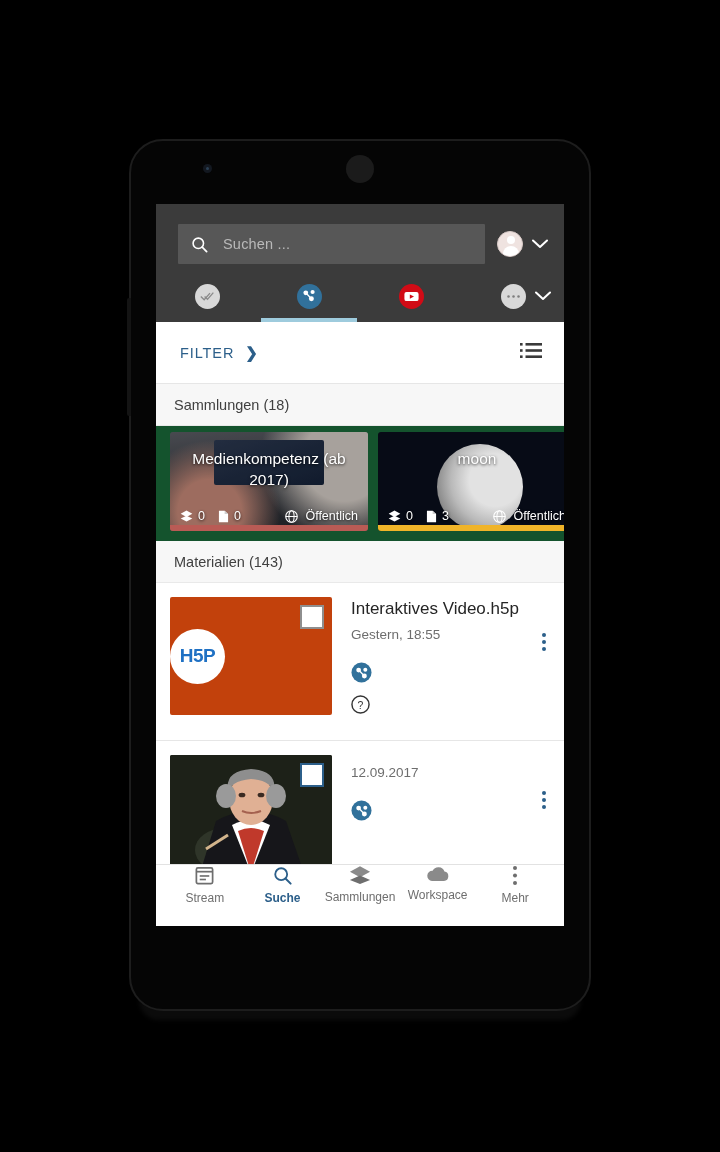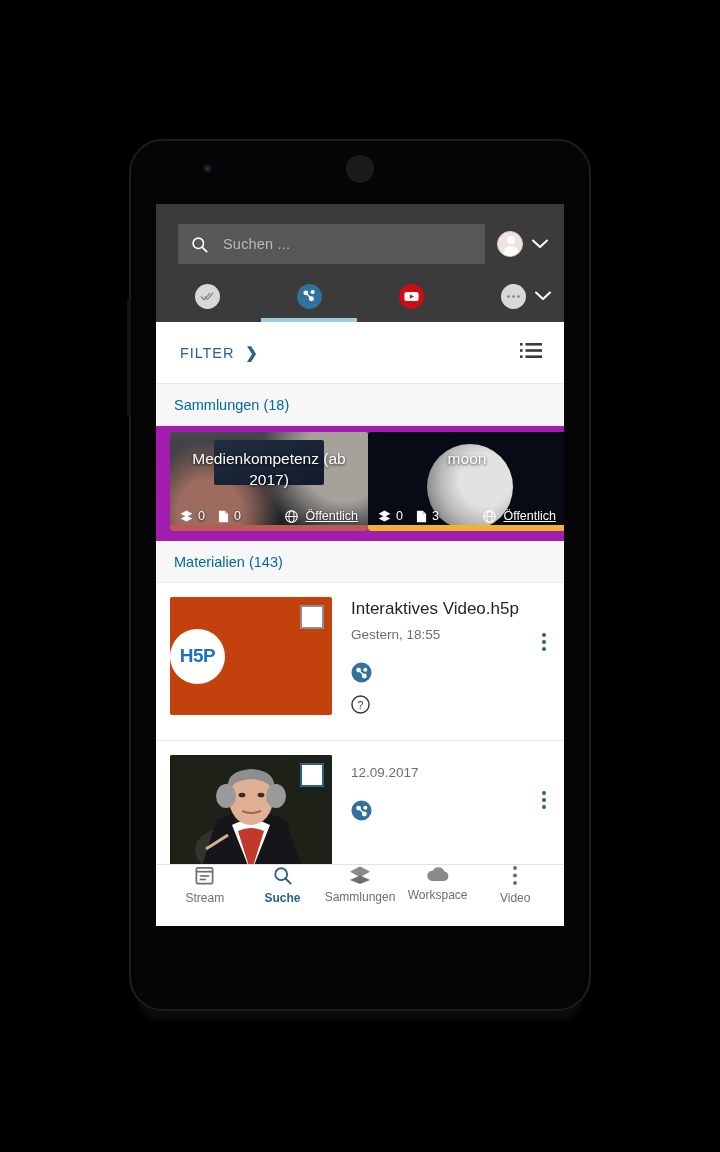--- a/index.html
+++ b/index.html
@@ -186,28 +186,29 @@
     margin-left: 11px;
     font-size: 15px;
     font-weight: bold;
   }
 
   
   .section-head {
     background: #f7f7f7;
     border-bottom: 1px solid #e9e9e9;
     padding: 13px 0 12px 18px;
-    color: #0369a1;
+    color: #404040;
     font-size: 14.5px;
   }
 
   
   .collections {
-    background: #a21caf;
-    display: flex;
+    background: #14532d;
+    display: flex;
+    gap: 10px;
     padding: 6px 0 10px 14px;
     overflow: hidden;
   }
   .coll-card {
     position: relative;
     width: 198px;
     height: 99px;
     flex: none;
     border-radius: 3px;
     overflow: hidden;
@@ -230,21 +231,21 @@
     position: absolute;
     left: 10px; right: 10px; bottom: 8px;
     display: flex;
     align-items: center;
     font-size: 12.5px;
     text-shadow: 0 1px 3px rgba(0,0,0,.9);
   }
   .coll-stat { display: flex; align-items: center; margin-right: 13px; }
   .coll-stat span { margin-left: 5px; }
   .coll-pub { display: flex; align-items: center; margin-left: auto; }
-  .coll-pub span { margin-left: 7px; text-decoration: underline; }
+  .coll-pub span { margin-left: 7px; }
   .coll-accent {
     position: absolute;
     left: 0; right: 0; bottom: 0;
     height: 6px;
   }
 
   
   .bg-laptop {
     background:
       radial-gradient(circle at 20% 80%, #c98b7a 0 18%, transparent 40%),
@@ -637,17 +638,17 @@
       </svg>
       <span class="navlabel">Workspace</span>
     </div>
 
     <div class="navitem">
       <svg width="6" height="21" viewBox="0 0 6 22">
         <circle cx="3" cy="3.2" r="2.1" fill="#6e6e6e"></circle>
         <circle cx="3" cy="11" r="2.1" fill="#6e6e6e"></circle>
         <circle cx="3" cy="18.8" r="2.1" fill="#6e6e6e"></circle>
       </svg>
-      <span class="navlabel">Video</span>
+      <span class="navlabel">Mehr</span>
     </div>
   </div>
 
 </div>
 
 </body></html>

